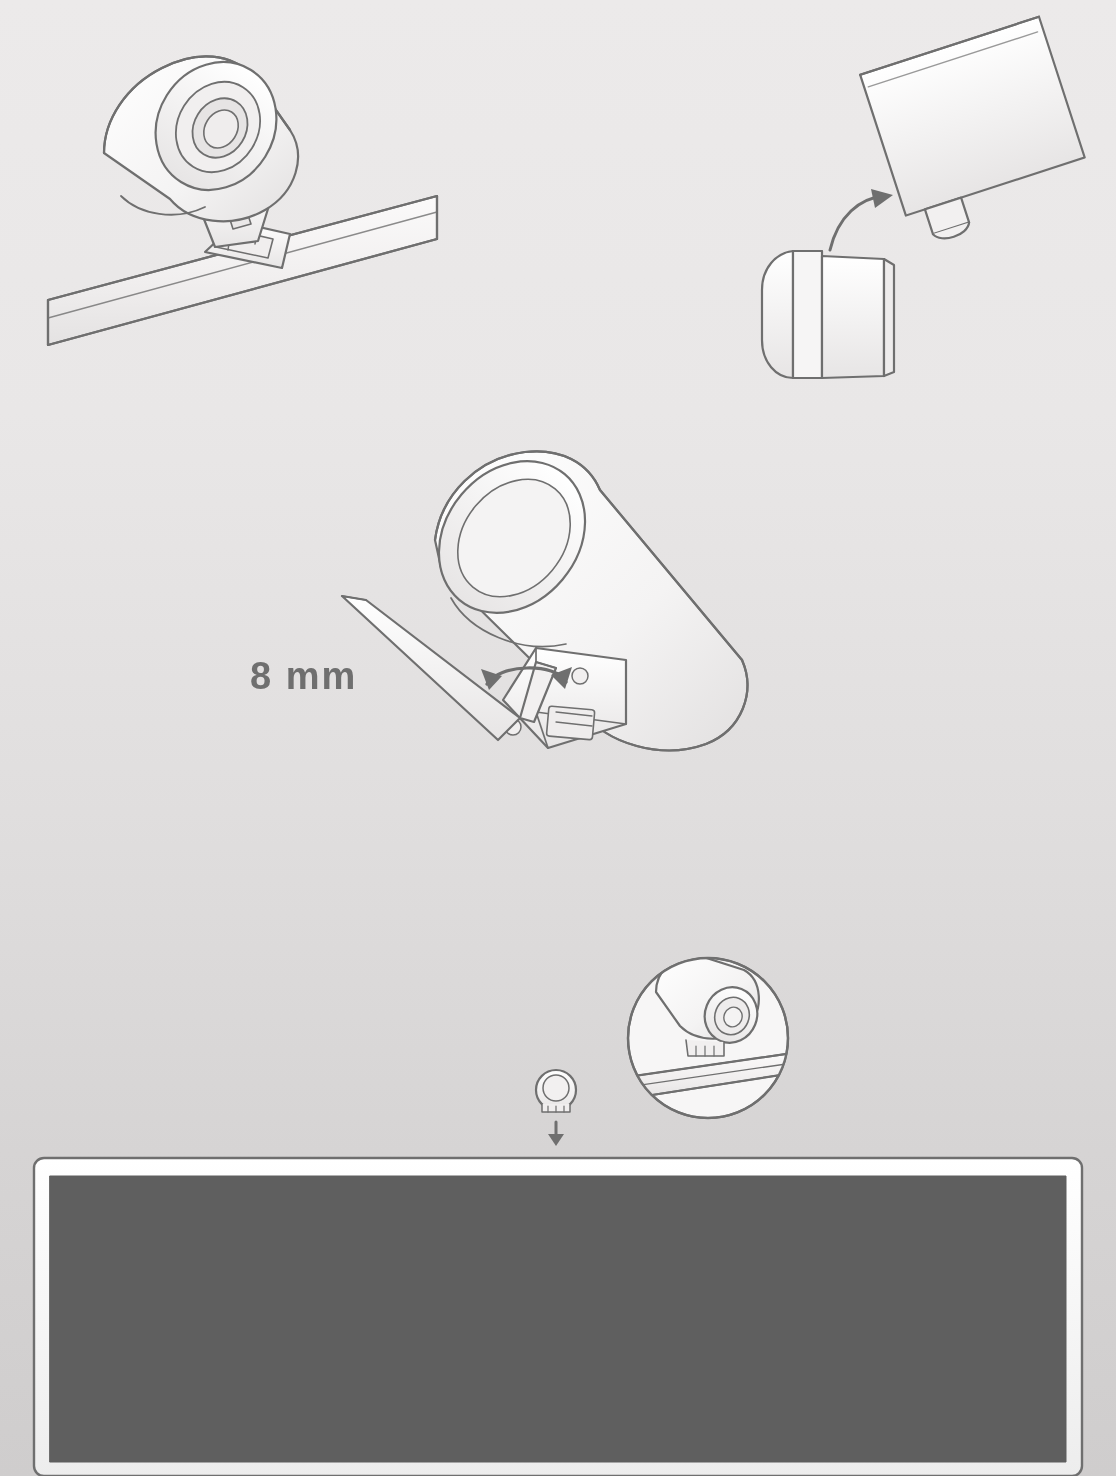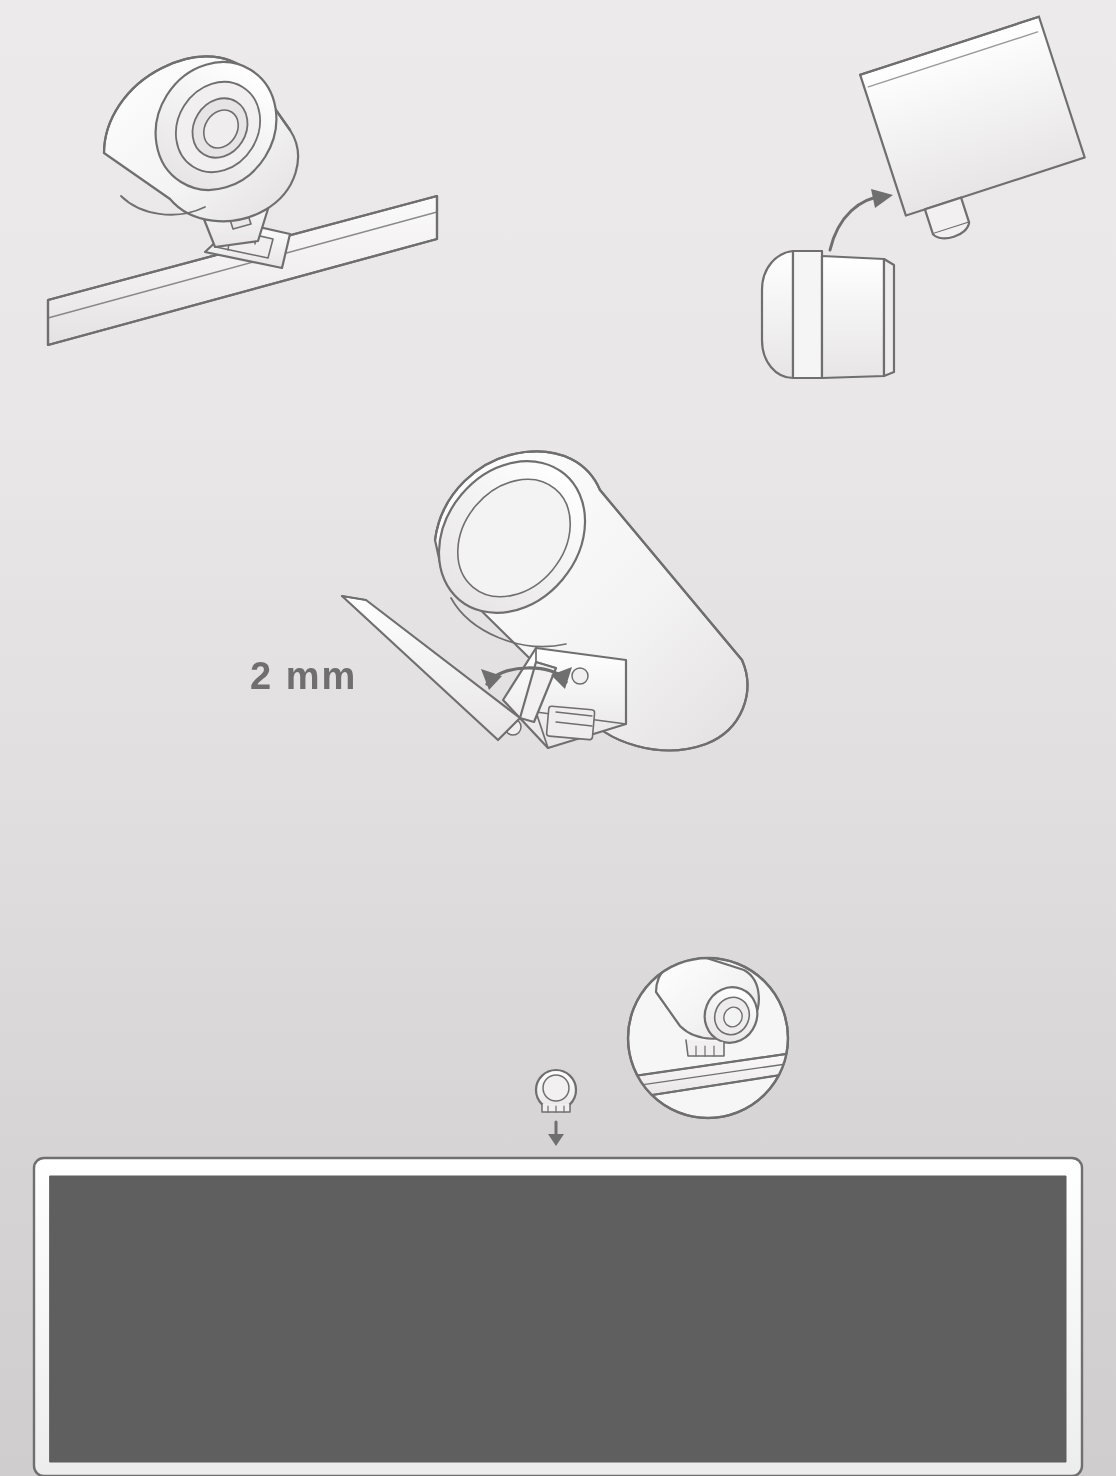--- a/index.html
+++ b/index.html
@@ -204,15 +204,15 @@
         <circle cx="708" cy="1038" r="80" fill="none" stroke-width="2.4"></circle>
       </g>
 
       <g>
         <rect x="34" y="1158" width="1048" height="318" rx="10" fill="url(#gScreenTop)" stroke-width="2.4"></rect>
         <rect x="50" y="1176" width="1016" height="286" fill="#5f5f5f" stroke="#5f5f5f" stroke-width="1"></rect>
       </g>
     </g>
   </svg>
 
-  <div class="dim-label">2 mm</div>
+  <div class="dim-label">8 mm</div>
 
 </div>
 
 </body></html>

